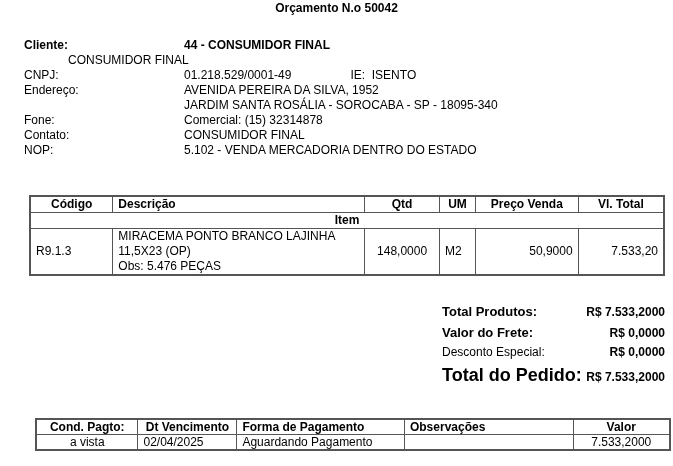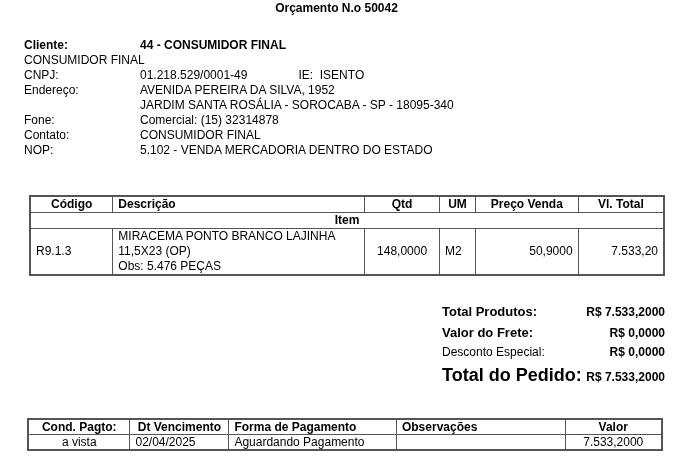--- a/index.html
+++ b/index.html
@@ -7,41 +7,41 @@
       width: 673px; height: 466px; position: relative; overflow: hidden;
       font-family: "Liberation Sans", sans-serif; color: #000; font-size: 12px;
     }
     .title {
       position: absolute; top: 1px; left: 0; width: 673px; text-align: center;
       font-weight: bold; font-size: 12px; line-height: 14px;
     }
     .info { position: absolute; top: 38px; left: 24px; }
     .info-row { display: flex; height: 15px; line-height: 15px; font-size: 12px; gap: 31px; }
     .info-label { width: 85px; }
-    .info-value { white-space: nowrap; }
+    .info-value { white-space: nowrap; margin-left: 44px; }
     .bold { font-weight: bold; }
-    .ie { margin-left: 20px; }
+    .ie { margin-left: 28px; }
 
     table { border-collapse: collapse; position: absolute; font-size: 12px; }
     .items { top: 195px; left: 29px; width: 636px; border: 2px solid #555; }
     .items td, .items th { border: 1px solid #555; padding: 0 5px; line-height: 15px; }
     .items th { font-weight: bold; height: 14px; }
     .items .head-item { text-align: center; }
     .c-center { text-align: center; }
     .c-right { text-align: right; }
     .c-left { text-align: left; }
 
     .totals { position: absolute; top: 304px; left: 442px; width: 223px; }
     .tot-row { display: flex; justify-content: space-between; align-items: baseline; text-align: center; }
     .tot-label-b { font-weight: 900; font-size: 13px; }
     .tot-val { font-weight: bold; font-size: 12px; }
     .tot-big { font-weight: 900; font-size: 18px; }
     .tot-val-n { font-size: 12px; font-weight: bold; }
 
-    .payments { top: 418px; left: 27px; width: 636px; border: 2px solid #555; }
+    .payments { top: 418px; left: 35px; width: 636px; border: 2px solid #555; }
     .payments td, .payments th { border: 1px solid #555; padding: 0 5px; line-height: 14px; height: 14px; }
     .payments th { font-weight: bold; }
   </style>
 </head>
 <body>
 
 <div class="title">Orçamento N.o 50042</div>
 
 <div class="info">
   <div class="info-row">

